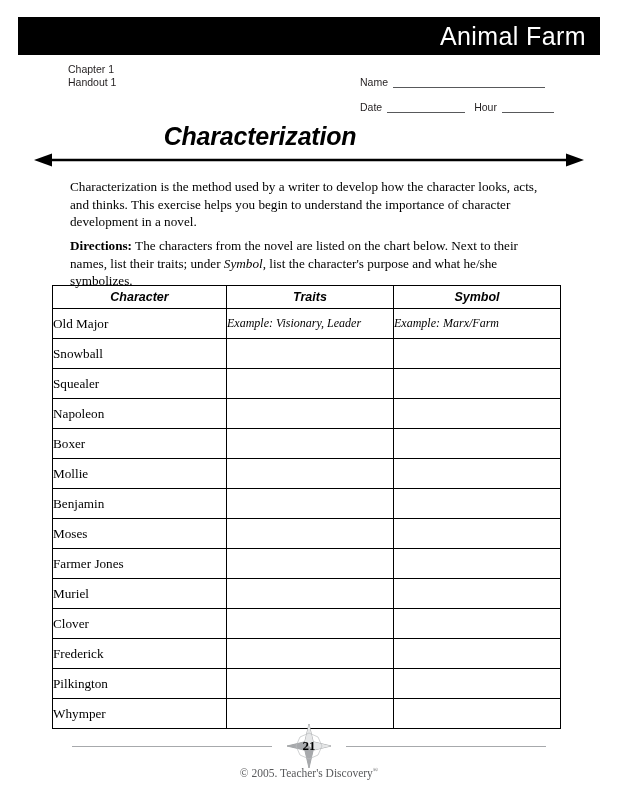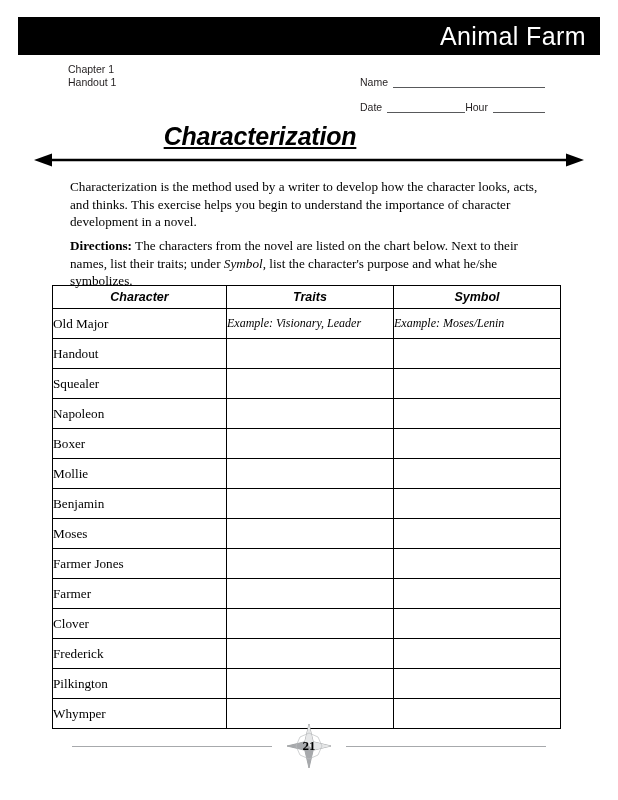--- a/index.html
+++ b/index.html
@@ -70,36 +70,35 @@
     margin-right: 5px;
     line-height: 12px;
   }
   .rule {
     border-bottom: 1px solid #58595b;
     height: 11px;
   }
   .rule-name  { width: 152px; }
   .rule-date  { width: 78px; }
   .rule-hour  { width: 52px; }
-  .field-label-hour { margin-left: 0; }
+  .field-label-hour { margin-left: 9px; }
 
   
   .doc-title {
     position: absolute;
     left: 0;
     top: 122px;
     width: 520px;
     text-align: center;
     font-family: "Liberation Sans", sans-serif;
     font-weight: bold;
     font-style: italic;
     font-size: 25px;
     color: #000000;
     letter-spacing: -0.2px;
-    text-decoration: underline;
   }
 
   
   .arrow-wrap {
     position: absolute;
     left: 34px;
     top: 152px;
     width: 550px;
     height: 16px;
   }
@@ -254,24 +253,24 @@
       <tr>
         <th>Character</th>
         <th>Traits</th>
         <th>Symbol</th>
       </tr>
     </thead>
     <tbody id="chart-body">
         <tr>
           <td>Old Major</td>
           <td class="example">Example: Visionary, Leader</td>
-          <td class="example">Example: Moses/Lenin</td>
-        </tr>
-        <tr>
-          <td>Handout</td>
+          <td class="example">Example: Marx/Farm</td>
+        </tr>
+        <tr>
+          <td>Snowball</td>
           <td></td>
           <td></td>
         </tr>
         <tr>
           <td>Squealer</td>
           <td></td>
           <td></td>
         </tr>
         <tr>
           <td>Napoleon</td>
@@ -297,21 +296,21 @@
           <td>Moses</td>
           <td></td>
           <td></td>
         </tr>
         <tr>
           <td>Farmer Jones</td>
           <td></td>
           <td></td>
         </tr>
         <tr>
-          <td>Farmer</td>
+          <td>Muriel</td>
           <td></td>
           <td></td>
         </tr>
         <tr>
           <td>Clover</td>
           <td></td>
           <td></td>
         </tr>
         <tr>
           <td>Frederick</td>
@@ -341,14 +340,17 @@
         <polygon points="0,-22 4.2,-4.2 0,0 -4.2,-4.2" fill="#e6e7e8"></polygon>
         <polygon points="22,0 4.2,4.2 0,0 4.2,-4.2" fill="#e6e7e8"></polygon>
         <polygon points="0,0 4.2,4.2 0,22 -4.2,4.2" fill="#a7a9ac"></polygon>
         <polygon points="-22,0 -4.2,4.2 0,0 -4.2,-4.2" fill="#a7a9ac"></polygon>
         <polygon points="0,-13 9,-9 13,0 9,9 0,13 -9,9 -13,0 -9,-9" fill="none" stroke="#bcbec0" stroke-width="0.7"></polygon>
       </g>
     </svg>
   </div>
   <div class="page-number">21</div>
 
+  <div class="copyright">
+    <span>© 2005. Teacher's Discovery</span><sup>®</sup>
+  </div>
 
 </div>
 
 </body></html>

